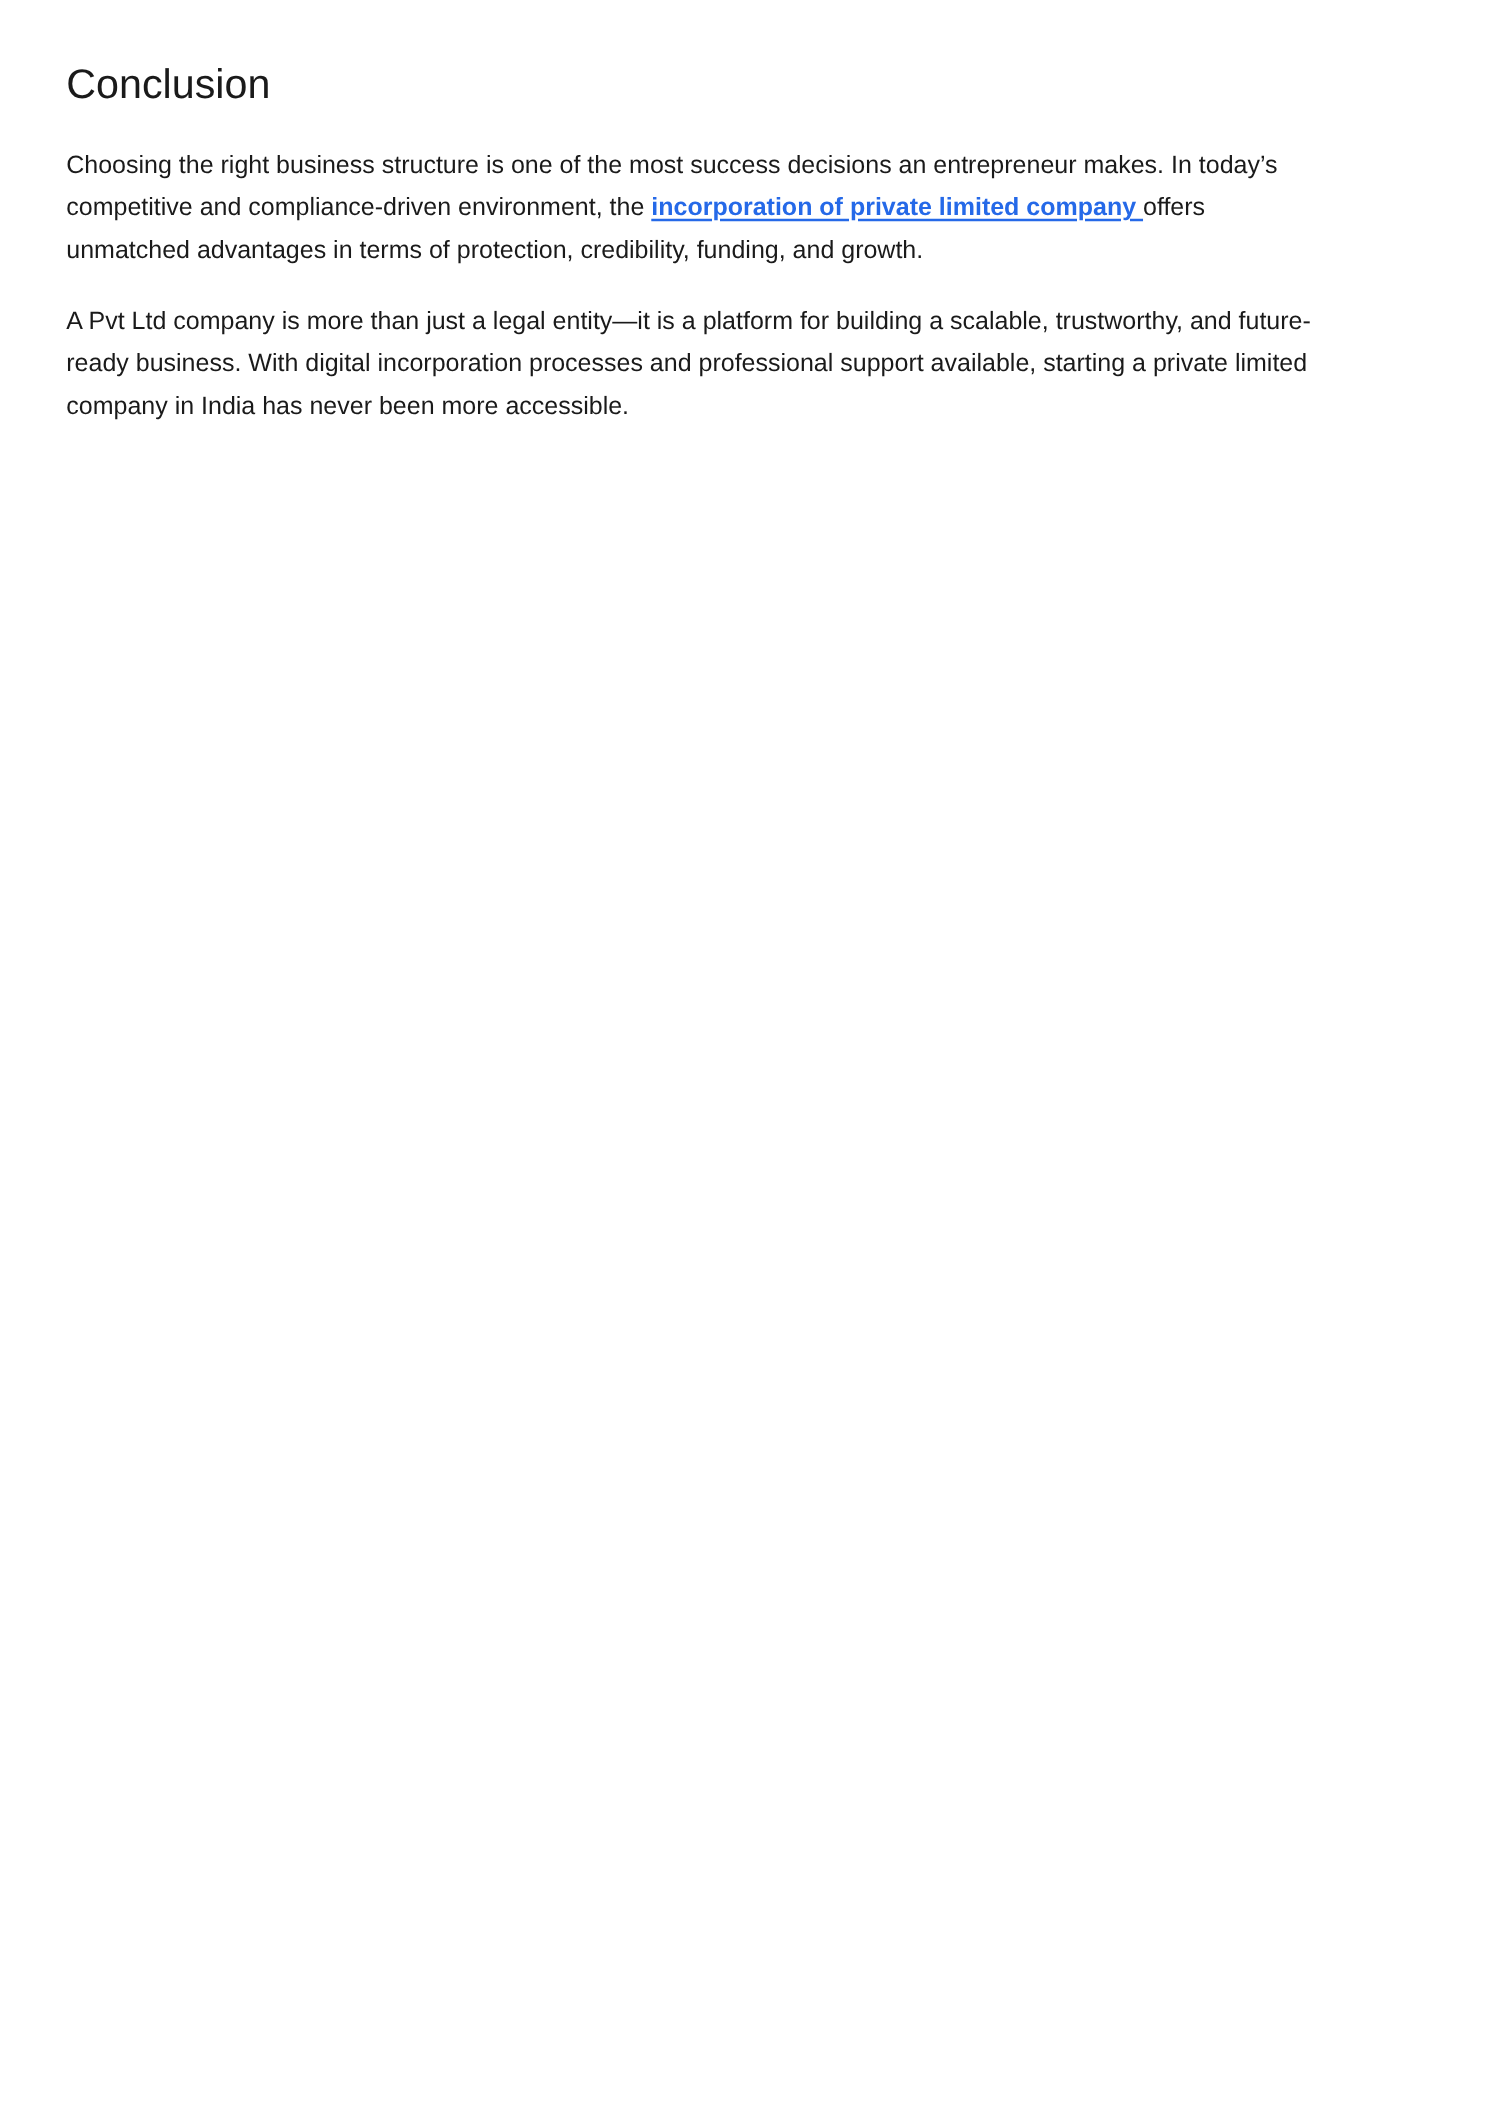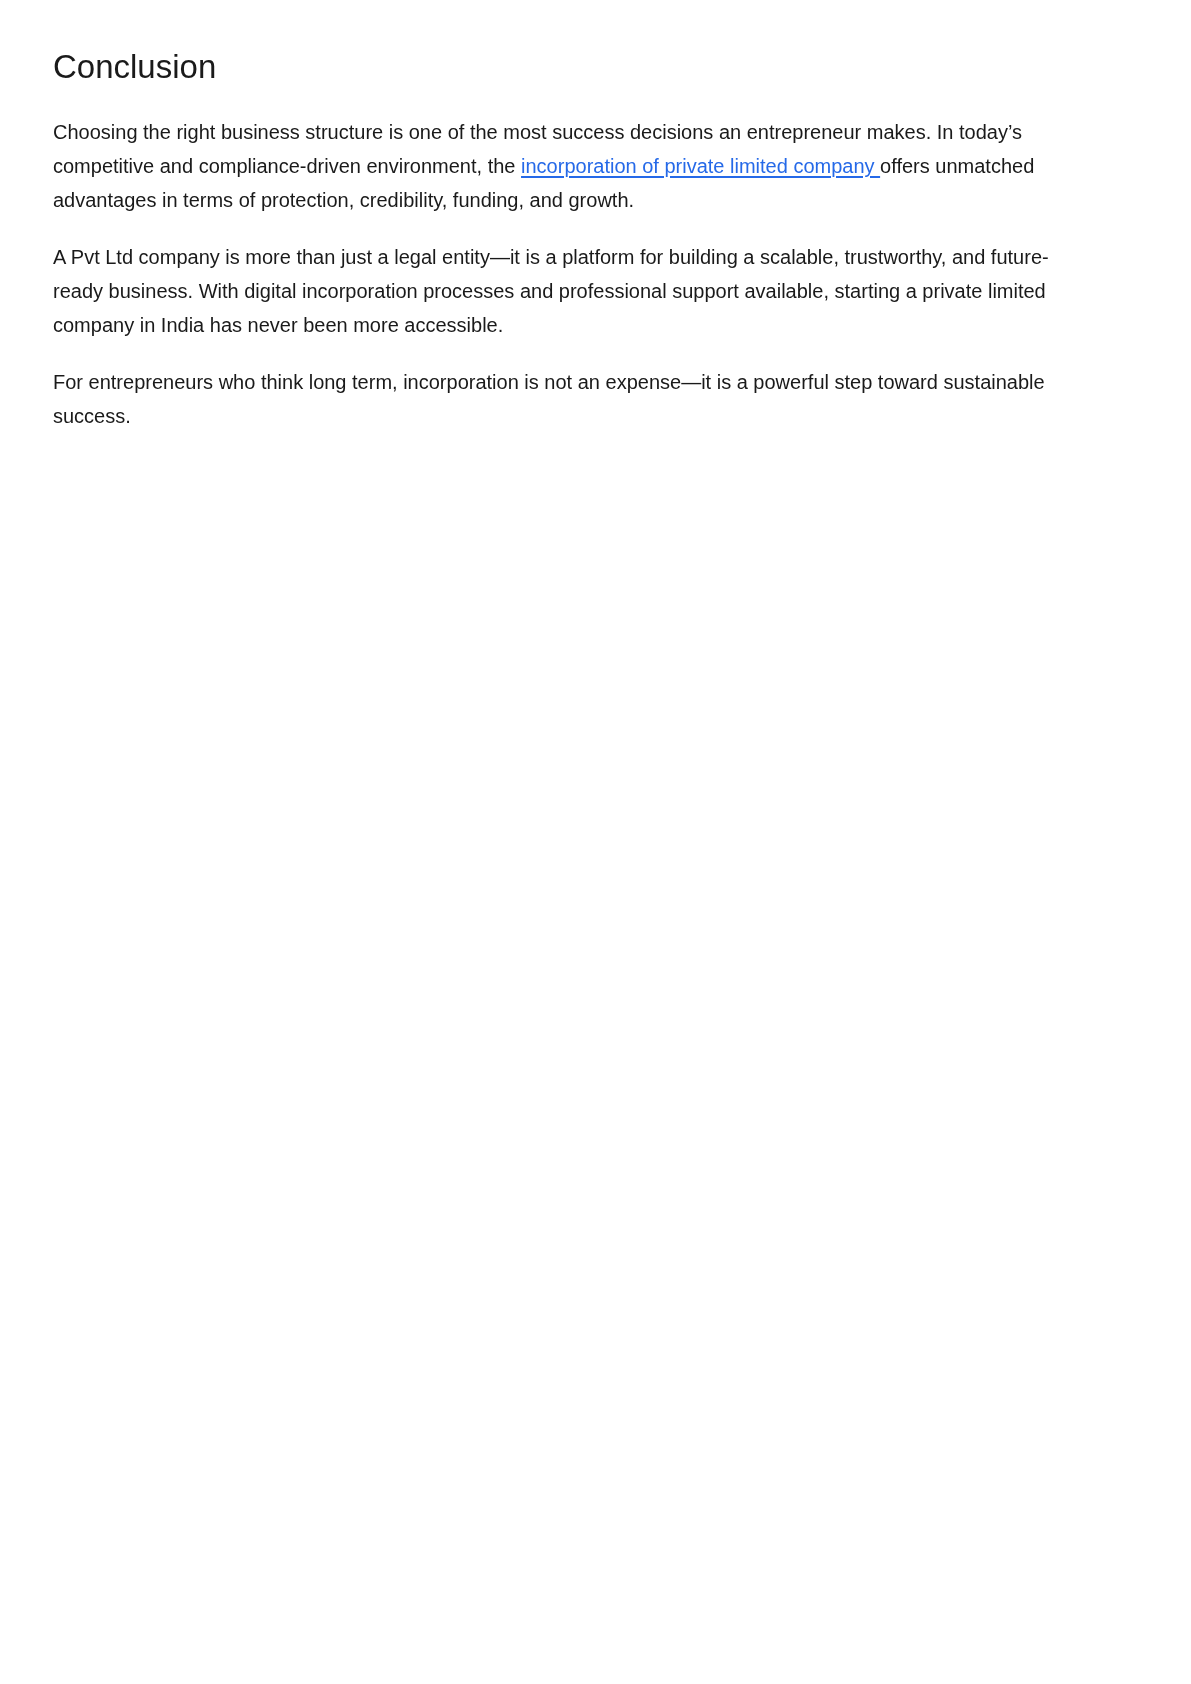--- a/index.html
+++ b/index.html
@@ -32,36 +32,35 @@
   .doc-paragraph{
     font-size:20px;
     font-weight:400;
     line-height:34px;
     margin:0 0 23px 0;
     max-width:1000px;
     color:var(--text-color);
   }
   .doc-link{
     color:var(--link-color);
-    font-weight:400;
+    font-weight:700;
     text-decoration:underline;
     text-decoration-thickness:2px;
     text-underline-offset:3px;
     white-space:pre-wrap;
     cursor:pointer;
   }
 </style>
 </head>
 <body>
 
 <div class="page">
 
   <h1 class="doc-heading">Conclusion</h1>
 
   <p class="doc-paragraph">
     <span>Choosing the right business structure is one of the most success decisions an entrepreneur makes. In today’s competitive and compliance-driven environment, the </span><a class="doc-link">incorporation of private limited company </a><span>offers unmatched advantages in terms of protection, credibility, funding, and growth.</span>
   </p>
 
   <p class="doc-paragraph">A Pvt Ltd company is more than just a legal entity—it is a platform for building a scalable, trustworthy, and future-ready business. With digital incorporation processes and professional support available, starting a private limited company in India has never been more accessible.</p>
 
-  <p class="doc-paragraph">For entrepreneurs who think long term, incorporation is not an expense—it is a powerful step toward sustainable success.</p>
 
 </div>
 
 </body></html>

